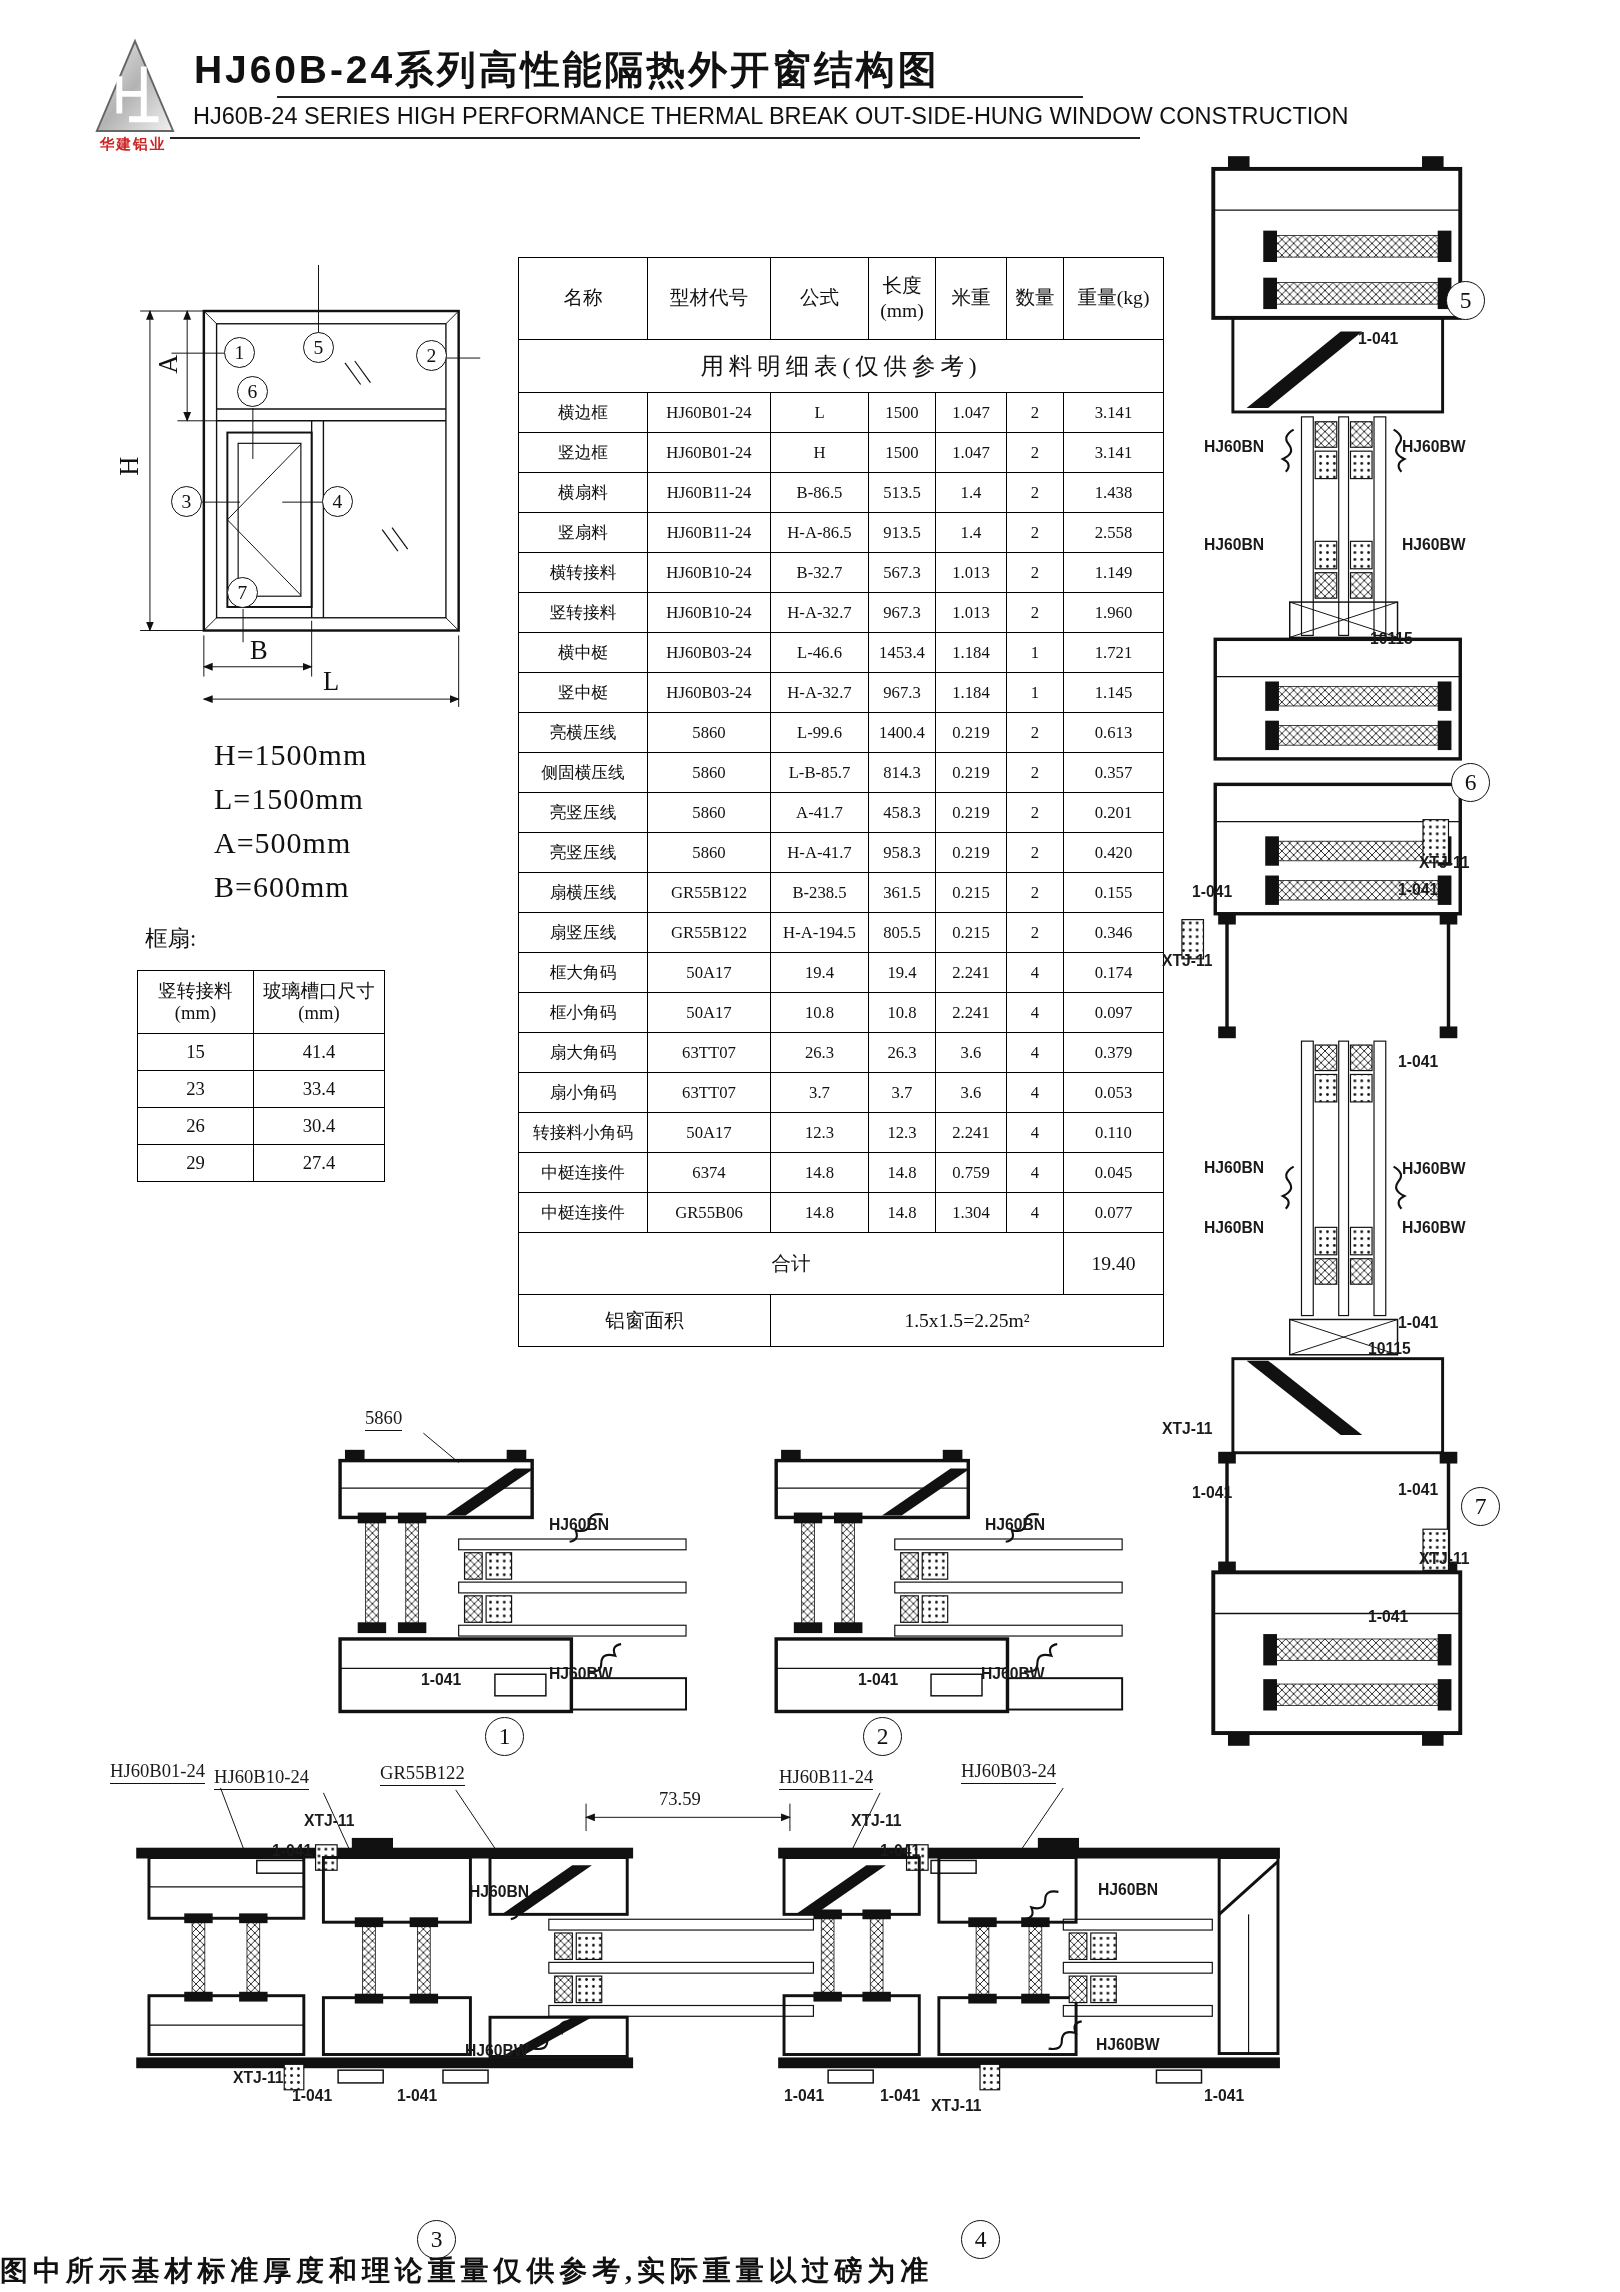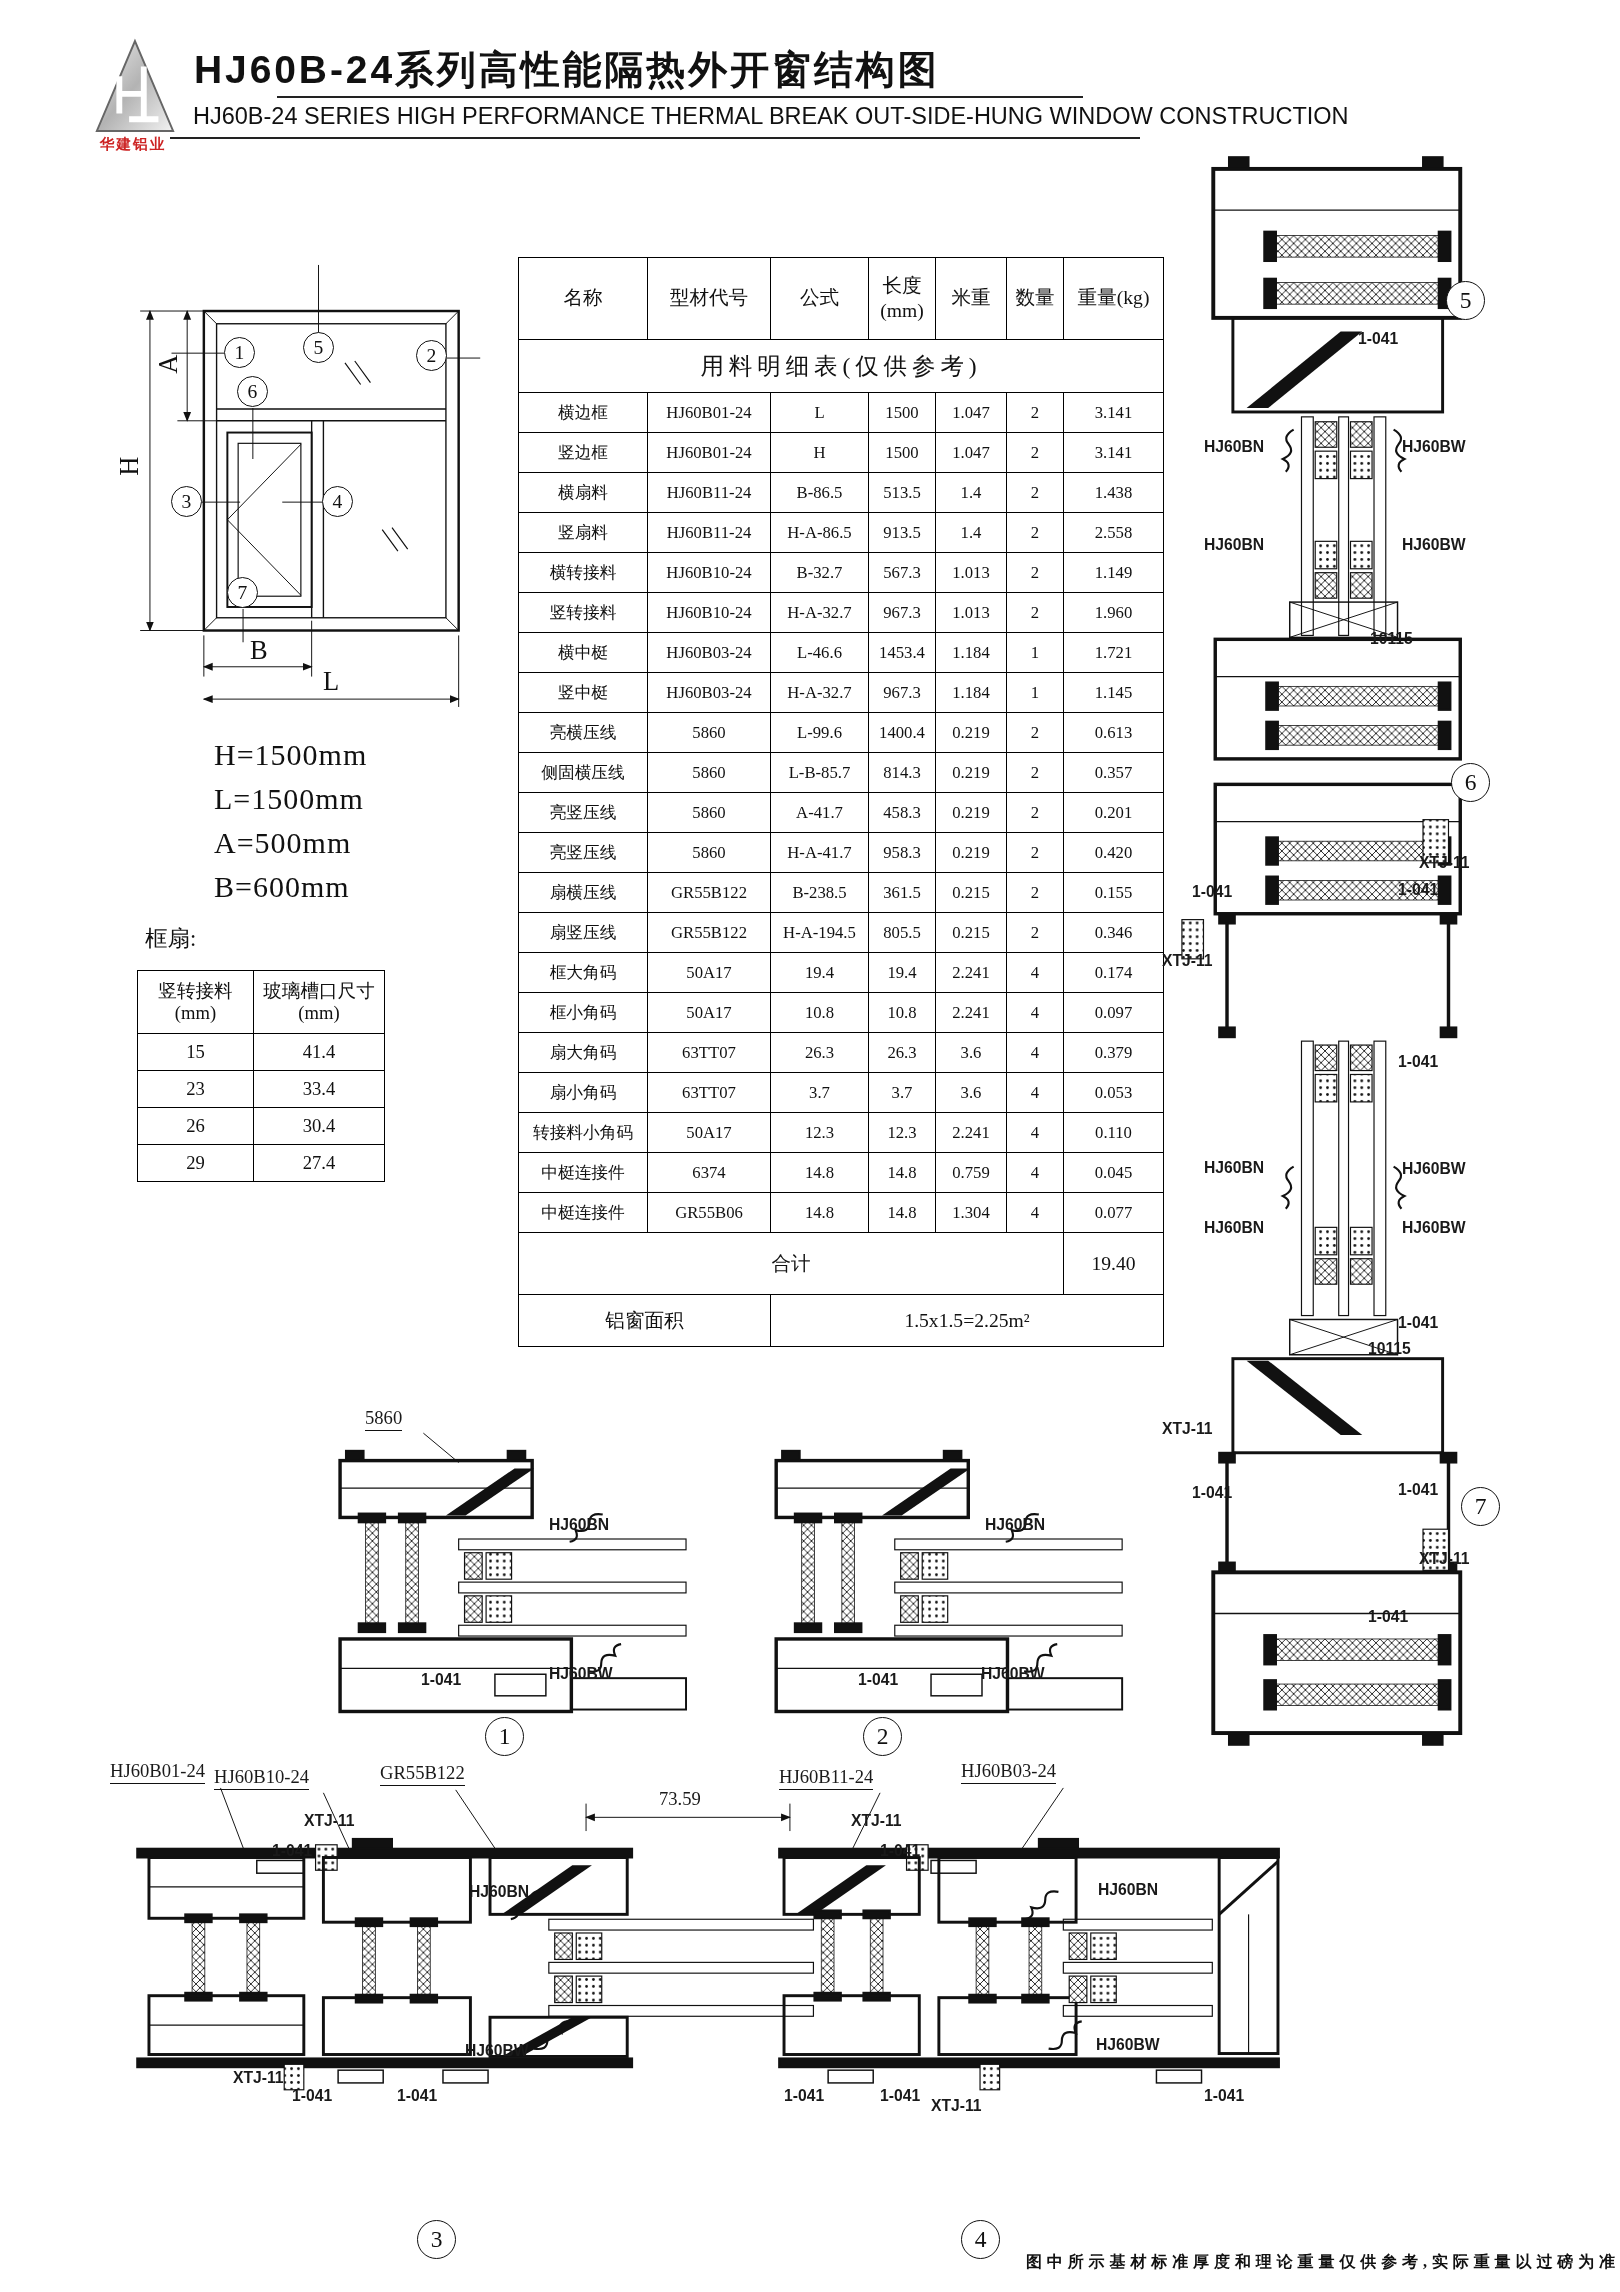--- a/index.html
+++ b/index.html
@@ -43,21 +43,21 @@
   .press th{height:63px;font-size:18.6px;white-space:pre-line;line-height:1.2}
   .press td{height:37px}
   .mat{position:absolute;left:518px;top:257px;width:645px;table-layout:fixed}
   .mat .ttl td{font-size:23.5px;height:53px;letter-spacing:4.9px;font-weight:400}
   .mat thead th{font-size:19.6px;height:82px;white-space:pre-line;line-height:1.25}
   .mat tbody td{font-size:16.7px;height:40px}
   .mat tfoot td{font-size:19.6px}
   .mat tfoot .trow td{height:62px}
   .mat tfoot .arow td{height:52px}
 
-  .footer{position:absolute;left:0;top:2252px;width:1620px;text-align:right;font-size:16px;
+  .footer{position:absolute;left:0;top:2252px;width:1620px;text-align:left;font-size:28px;
           letter-spacing:4.9px;font-weight:bold}
   svg.draw{position:absolute;left:0;top:0}
 </style>
 </head>
 <body>
 
 <div class="page">
 
   <svg class="draw" width="1620" height="2293" viewBox="0 0 1653 2339">
     <defs>

